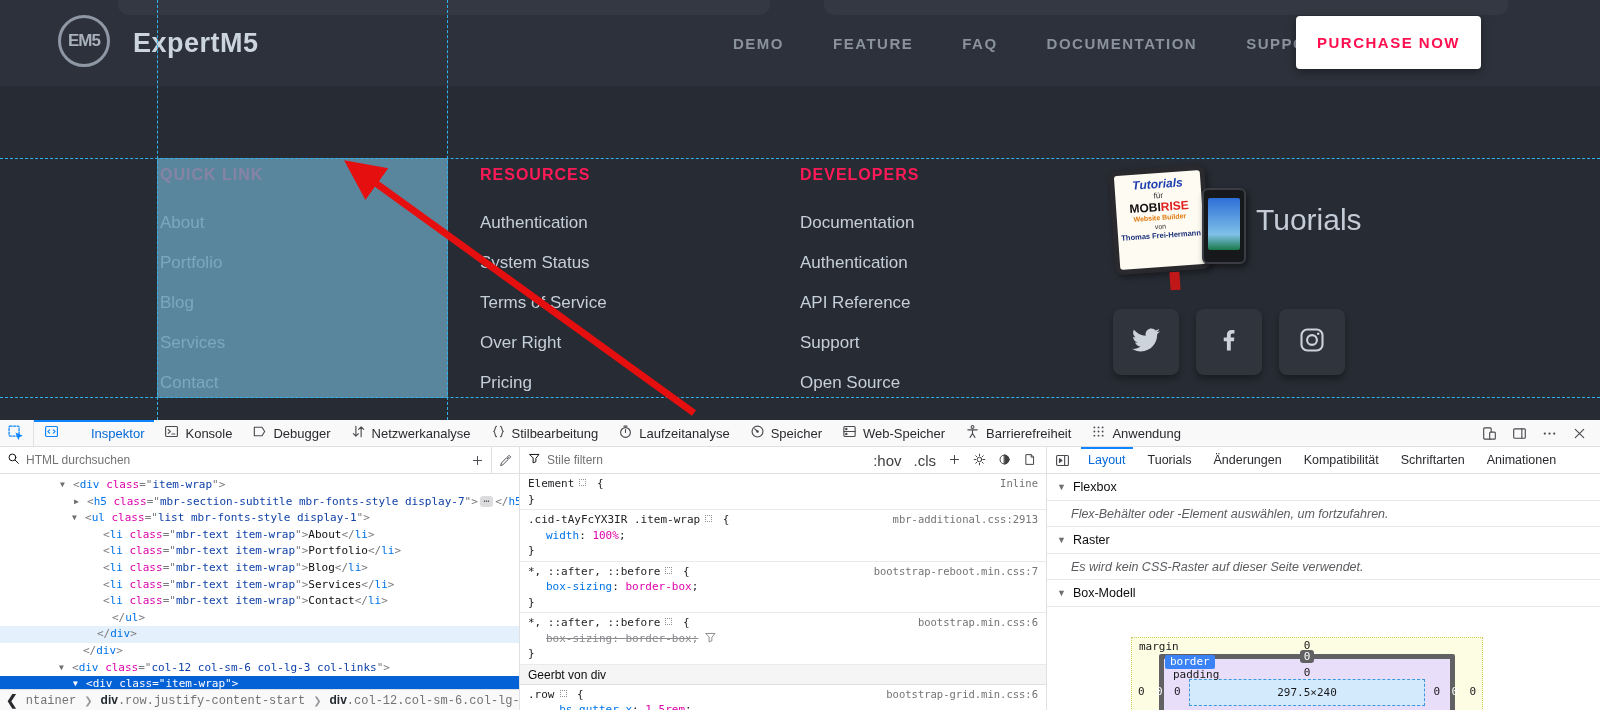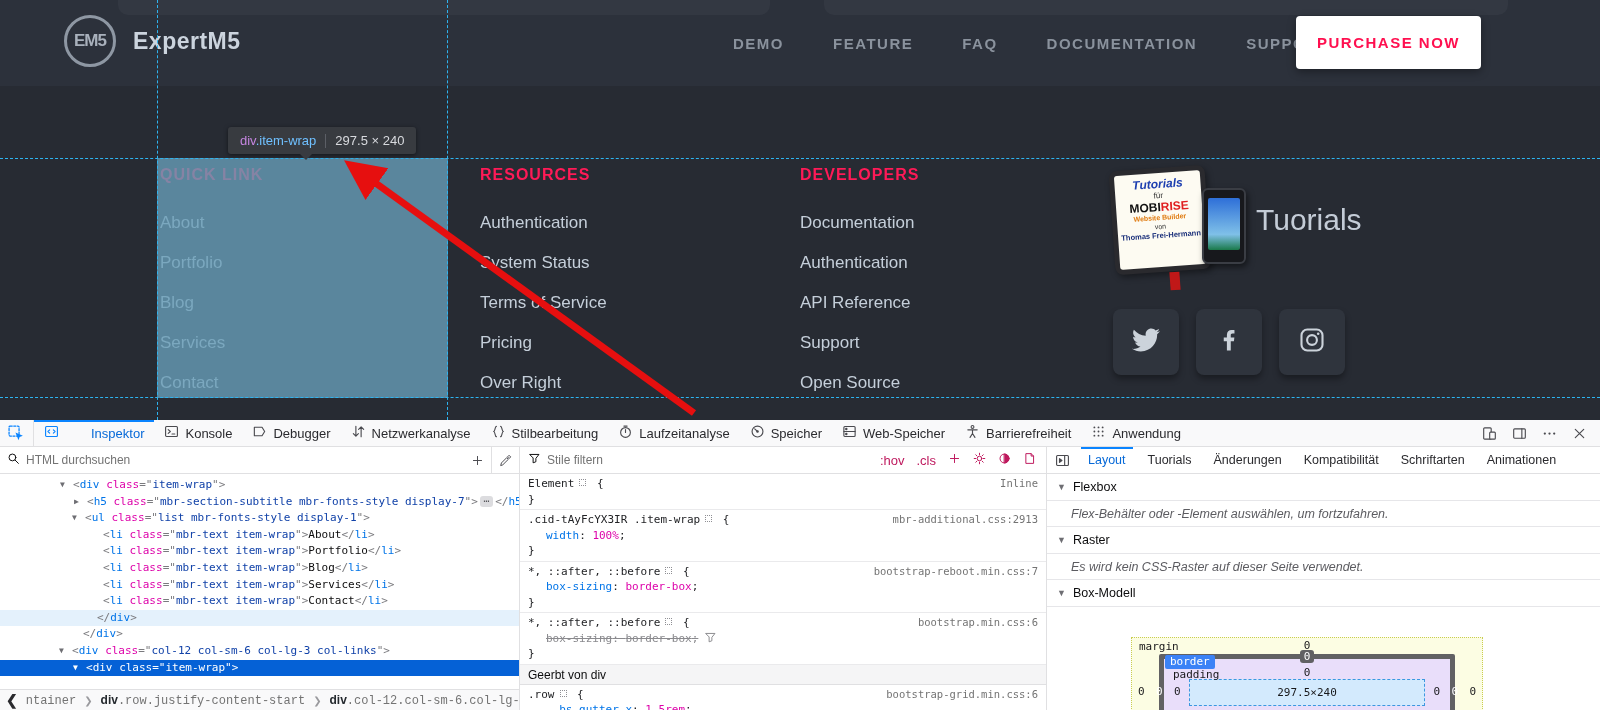--- a/index.html
+++ b/index.html
@@ -6,22 +6,22 @@
   html,body { margin:0; padding:0; }
   body { width:1600px; height:710px; overflow:hidden; font-family:"Liberation Sans",sans-serif; background:#fff; }
   #screen { position:relative; width:1600px; height:710px; overflow:hidden; }
 
   
   .page { position:absolute; top:0; left:0; width:1600px; height:420px; background:#272b33; overflow:hidden; }
   .site-header { position:absolute; top:0; left:0; right:0; height:86px; background:#2c313b; }
   .top-strip { position:absolute; top:0; height:15px; background:#333842; border-radius:0 0 10px 10px; }
   .strip1 { left:118px; width:652px; }
   .strip2 { left:824px; width:684px; }
-  .brand-logo { position:absolute; top:15px; left:64px; width:52px; height:52px; border:3px solid #8e97a3; border-radius:50%; color:#a9b1bc; display:flex; align-items:center; justify-content:center; font-weight:bold; font-size:17px; letter-spacing:-1px; }
-  .brand-name { position:absolute; top:28px; left:133px; font-size:23px; font-weight:bold; color:#ccd4de; letter-spacing:.5px; }
+  .brand-logo { position:absolute; top:15px; left:58px; width:52px; height:52px; border:3px solid #8e97a3; border-radius:50%; color:#a9b1bc; display:flex; align-items:center; justify-content:center; font-weight:bold; font-size:17px; letter-spacing:-1px; }
+  .brand-name { position:absolute; top:28px; left:133px; font-size:27px; font-weight:bold; color:#ccd4de; letter-spacing:.5px; }
   .main-nav { position:absolute; top:0; height:86px; left:733px; display:flex; gap:49px; align-items:center; }
   .main-nav span { color:#8a929d; font-size:15px; font-weight:bold; letter-spacing:1.5px; cursor:pointer; }
   .purchase-btn { position:absolute; top:16px; left:1296px; width:185px; height:53px; background:#ffffff; border-radius:4px; color:#ff0f4f; font-weight:bold; font-size:15px; letter-spacing:1.5px; display:flex; align-items:center; justify-content:center; box-shadow:0 3px 8px rgba(0,0,0,.35); cursor:pointer; }
 
   .footer-col { position:absolute; top:166px; width:300px; }
   .footer-col h4 { margin:0; color:#ff1a57; font-size:16px; font-weight:bold; letter-spacing:1px; }
   .footer-col ul { list-style:none; margin:30px 0 0 0; padding:0; }
   .footer-col li { color:#c5cfda; font-size:17px; height:17px; line-height:17px; margin-bottom:23px; cursor:pointer; }
 
   .tut-img { position:absolute; top:160px; left:1112px; width:138px; height:124px; }
@@ -54,21 +54,21 @@
 
   .dt-toolbar { height:27px; border-bottom:1px solid #e0e0e2; display:flex; background:#fff; }
   .tb-left { width:520px; display:flex; align-items:center; border-right:1px solid #e0e0e2; padding-left:7px; gap:6px; }
   .tb-left .ph { color:#737373; font-size:12px; }
   .tb-left .mini { margin-left:auto; display:flex; align-items:center; height:100%; }
   .tb-left .mini .mbtn { width:28px; height:100%; display:flex; align-items:center; justify-content:center; color:#4a4a4f; cursor:pointer; }
   .tb-left .mini .mbtn.brd { border-left:1px solid #e0e0e2; }
   .tb-mid { width:527px; border-right:1px solid #e0e0e2; display:flex; align-items:center; padding-left:8px; gap:6px; }
   .tb-mid .ph { color:#737373; font-size:12px; }
   .tb-mid .mid-right { margin-left:auto; display:flex; align-items:center; gap:12px; padding-right:10px; color:#4a4a4f; }
-  .tb-mid .mid-right .txtbtn { font-size:13px; color:#be185d; cursor:pointer; }
+  .tb-mid .mid-right .txtbtn { font-size:15px; color:#404040; cursor:pointer; }
   .tb-right { flex:1; display:flex; align-items:stretch; }
   .pane-toggle { width:30px; display:flex; align-items:center; justify-content:center; color:#4a4a4f; cursor:pointer; }
   .side-tab { display:flex; align-items:center; padding:0 11px; position:relative; font-size:12.5px; color:#2a2a2e; cursor:pointer; white-space:nowrap; }
   .side-tab.active { color:#0669d8; }
   .side-tab.active::before { content:""; position:absolute; top:0; left:4px; right:4px; height:2px; background:#0a84ff; }
 
   .dt-body { position:absolute; top:54px; bottom:0; left:0; right:0; display:flex; }
 
   
   .col-tree { width:520px; position:relative; border-right:1px solid #e0e0e2; font-family:"DejaVu Sans Mono",monospace; font-size:11px; overflow:hidden; padding-top:3px; }
@@ -168,22 +168,22 @@
             <li>Services</li>
             <li>Contact</li>
           </ul>
         </div>
         <div class="footer-col" style="left: 480px;">
           <h4>RESOURCES</h4>
           <ul>
             <li>Authentication</li>
             <li>System Status</li>
             <li>Terms of Service</li>
+            <li>Over Right</li>
             <li>Pricing</li>
-            <li>Over Right</li>
           </ul>
         </div>
         <div class="footer-col" style="left: 800px;">
           <h4>DEVELOPERS</h4>
           <ul>
             <li>Documentation</li>
             <li>Authentication</li>
             <li>API Reference</li>
             <li>Support</li>
             <li>Open Source</li>
@@ -225,25 +225,20 @@
             </svg></span>
         </div>
       </div>
 
     <div class="hl-box"></div>
     <div class="guide-v" style="left:157px"></div>
     <div class="guide-v" style="left:447px"></div>
     <div class="guide-h" style="top:158px"></div>
     <div class="guide-h" style="top:397px"></div>
 
-    <div class="tip">
-      <span><span class="t-tagname">div</span><span class="t-clsname">.item-wrap</span></span>
-      <span class="t-sep"></span>
-      <span class="t-dims">297.5 × 240</span>
-    </div>
 
     <svg class="arrow-svg" width="1600" height="420">
       <defs>
         <marker id="ah" markerWidth="6" markerHeight="6" refX="4.4" refY="2.8" orient="auto">
           <path d="M0,0 L5.8,2.8 L0,5.6 Z" fill="#e60f0f"></path>
         </marker>
       </defs>
       <line x1="694" y1="413" x2="352" y2="166" stroke="#e60f0f" stroke-width="7" marker-end="url(#ah)"></line>
     </svg>
   </div>
@@ -435,20 +430,21 @@
     <div class="dt-body">
       <div class="col-tree" id="tree-panel">
         <div class="tree-row"><span class="arr" style="left: 60px;">▼</span><span style="padding-left: 73px; display: inline-block;"><span class="t-p">&lt;</span><span class="t-tag">div</span><span class="t-p"> </span><span class="t-attr">class</span><span class="t-p">="</span><span class="t-val">item-wrap</span><span class="t-p">"&gt;</span></span></div>
           <div class="tree-row"><span class="arr" style="left: 74px;">▶</span><span style="padding-left: 87px; display: inline-block;"><span class="t-p">&lt;</span><span class="t-tag">h5</span><span class="t-p"> </span><span class="t-attr">class</span><span class="t-p">="</span><span class="t-val">mbr-section-subtitle mbr-fonts-style display-7</span><span class="t-p">"&gt;</span><span class="pill">⋯</span><span class="t-p">&lt;/</span><span class="t-tag">h5</span></span></div>
           <div class="tree-row"><span class="arr" style="left: 72px;">▼</span><span style="padding-left: 85px; display: inline-block;"><span class="t-p">&lt;</span><span class="t-tag">ul</span><span class="t-p"> </span><span class="t-attr">class</span><span class="t-p">="</span><span class="t-val">list mbr-fonts-style display-1</span><span class="t-p">"&gt;</span></span></div>
           <div class="tree-row"><span style="padding-left: 103px; display: inline-block;"><span class="t-p">&lt;</span><span class="t-tag">li</span><span class="t-p"> </span><span class="t-attr">class</span><span class="t-p">="</span><span class="t-val">mbr-text item-wrap</span><span class="t-p">"&gt;</span><span class="t-txt">About</span><span class="t-p">&lt;/</span><span class="t-tag">li</span><span class="t-p">&gt;</span></span></div>
           <div class="tree-row"><span style="padding-left: 103px; display: inline-block;"><span class="t-p">&lt;</span><span class="t-tag">li</span><span class="t-p"> </span><span class="t-attr">class</span><span class="t-p">="</span><span class="t-val">mbr-text item-wrap</span><span class="t-p">"&gt;</span><span class="t-txt">Portfolio</span><span class="t-p">&lt;/</span><span class="t-tag">li</span><span class="t-p">&gt;</span></span></div>
           <div class="tree-row"><span style="padding-left: 103px; display: inline-block;"><span class="t-p">&lt;</span><span class="t-tag">li</span><span class="t-p"> </span><span class="t-attr">class</span><span class="t-p">="</span><span class="t-val">mbr-text item-wrap</span><span class="t-p">"&gt;</span><span class="t-txt">Blog</span><span class="t-p">&lt;/</span><span class="t-tag">li</span><span class="t-p">&gt;</span></span></div>
           <div class="tree-row"><span style="padding-left: 103px; display: inline-block;"><span class="t-p">&lt;</span><span class="t-tag">li</span><span class="t-p"> </span><span class="t-attr">class</span><span class="t-p">="</span><span class="t-val">mbr-text item-wrap</span><span class="t-p">"&gt;</span><span class="t-txt">Services</span><span class="t-p">&lt;/</span><span class="t-tag">li</span><span class="t-p">&gt;</span></span></div>
           <div class="tree-row"><span style="padding-left: 103px; display: inline-block;"><span class="t-p">&lt;</span><span class="t-tag">li</span><span class="t-p"> </span><span class="t-attr">class</span><span class="t-p">="</span><span class="t-val">mbr-text item-wrap</span><span class="t-p">"&gt;</span><span class="t-txt">Contact</span><span class="t-p">&lt;/</span><span class="t-tag">li</span><span class="t-p">&gt;</span></span></div>
+          <div class="tree-row"><span style="padding-left: 112px; display: inline-block;"><span class="t-p">&lt;/</span><span class="t-tag">ul</span><span class="t-p">&gt;</span></span></div>
           <div class="tree-row hov"><span style="padding-left: 97px; display: inline-block;"><span class="t-p">&lt;/</span><span class="t-tag">div</span><span class="t-p">&gt;</span></span></div>
           <div class="tree-row"><span style="padding-left: 83px; display: inline-block;"><span class="t-p">&lt;/</span><span class="t-tag">div</span><span class="t-p">&gt;</span></span></div>
           <div class="tree-row"><span class="arr" style="left: 59px;">▼</span><span style="padding-left: 72px; display: inline-block;"><span class="t-p">&lt;</span><span class="t-tag">div</span><span class="t-p"> </span><span class="t-attr">class</span><span class="t-p">="</span><span class="t-val">col-12 col-sm-6 col-lg-3 col-links</span><span class="t-p">"&gt;</span></span></div>
           <div class="tree-row sel"><span class="arr" style="left: 73px;">▼</span><span style="padding-left: 86px; display: inline-block;"><span class="t-p">&lt;</span><span class="t-tag">div</span><span class="t-p"> </span><span class="t-attr">class</span><span class="t-p">="</span><span class="t-val">item-wrap</span><span class="t-p">"&gt;</span></span></div>
           <div class="crumbs" id="crumb-bar">
             <span class="c-nav">❮</span>
             <span class="crumb"><span class="c-tag"></span><span class="c-rest">ntainer</span></span>
             <span class="c-sep">❯</span>
             <span class="crumb"><span class="c-tag">div</span><span class="c-rest">.row.justify-content-start</span></span>
             <span class="c-sep">❯</span>

